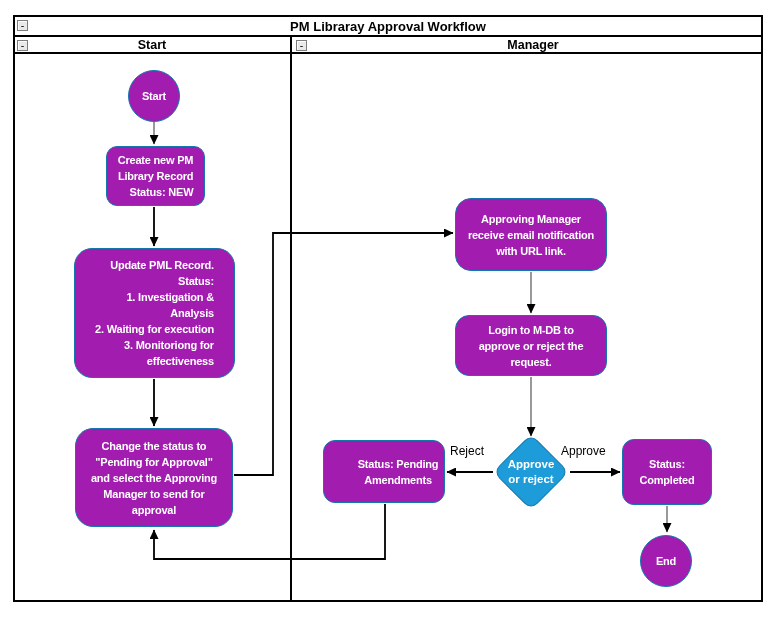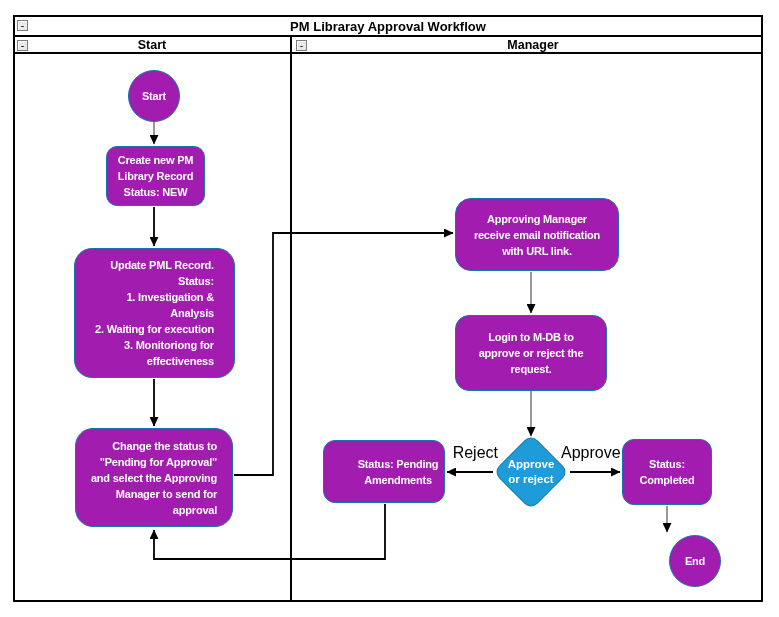--- a/index.html
+++ b/index.html
@@ -78,27 +78,27 @@
     display: flex;
     align-items: center;
     justify-content: center;
     text-align: center;
     white-space: pre;
     letter-spacing: -0.2px;
     cursor: default;
   }
   .terminator { border-radius: 50%; }
   #node-start { left: 128px; top: 70px;  width: 52px; height: 52px; }
-  #node-end   { left: 669px; top: 535px; width: 52px; height: 52px; }
-
-  #node-create    { left: 106px; top: 146px; width: 99px;  height: 60px;  border-radius: 11px; }
+  #node-end   { left: 640px; top: 535px; width: 52px; height: 52px; }
+
+  #node-create    { left: 106px; top: 146px; width: 99px;  height: 60px;  border-radius: 11px; text-align: right; }
   #node-update    { left: 74px;  top: 248px; width: 161px; height: 130px; border-radius: 18px; text-align: right; }
-  #node-change    { left: 75px;  top: 428px; width: 158px; height: 99px;  border-radius: 18px; text-align: right; }
-  #node-receive   { left: 455px; top: 198px; width: 164px; height: 73px;  border-radius: 16px; }
-  #node-login     { left: 455px; top: 315px; width: 152px; height: 76px;  border-radius: 14px; }
+  #node-change    { left: 75px;  top: 428px; width: 158px; height: 99px;  border-radius: 18px; }
+  #node-receive   { left: 455px; top: 198px; width: 152px; height: 73px;  border-radius: 16px; }
+  #node-login     { left: 455px; top: 315px; width: 152px; height: 61px;  border-radius: 14px; }
   #node-pending   { left: 323px; top: 440px; width: 122px; height: 63px;  border-radius: 12px; padding-left: 28px; }
   #node-completed { left: 622px; top: 439px; width: 90px;  height: 66px;  border-radius: 12px; }
 
   .diamond-shape {
     position: absolute;
     left: 504px; top: 445px;
     width: 54px; height: 54px;
     background: #1e9cd9;
     border: 1px solid #1377ad;
     border-radius: 9px;
@@ -115,22 +115,22 @@
     color: #ffffff;
     font-weight: bold;
     font-size: 11.5px;
     line-height: 15px;
     white-space: pre;
   }
 
   .edge-label {
     position: absolute;
     color: #000000;
-    font-size: 16px;
-    text-align: right;
+    font-size: 12px;
+    text-align: left;
     white-space: nowrap;
   }
   #edge-label-reject  { left: 450px; top: 444px; width: 48px; }
   #edge-label-approve { left: 561px; top: 444px; width: 58px; }
 </style>
 </head>
 <body>
 
 <div id="stage">
 

